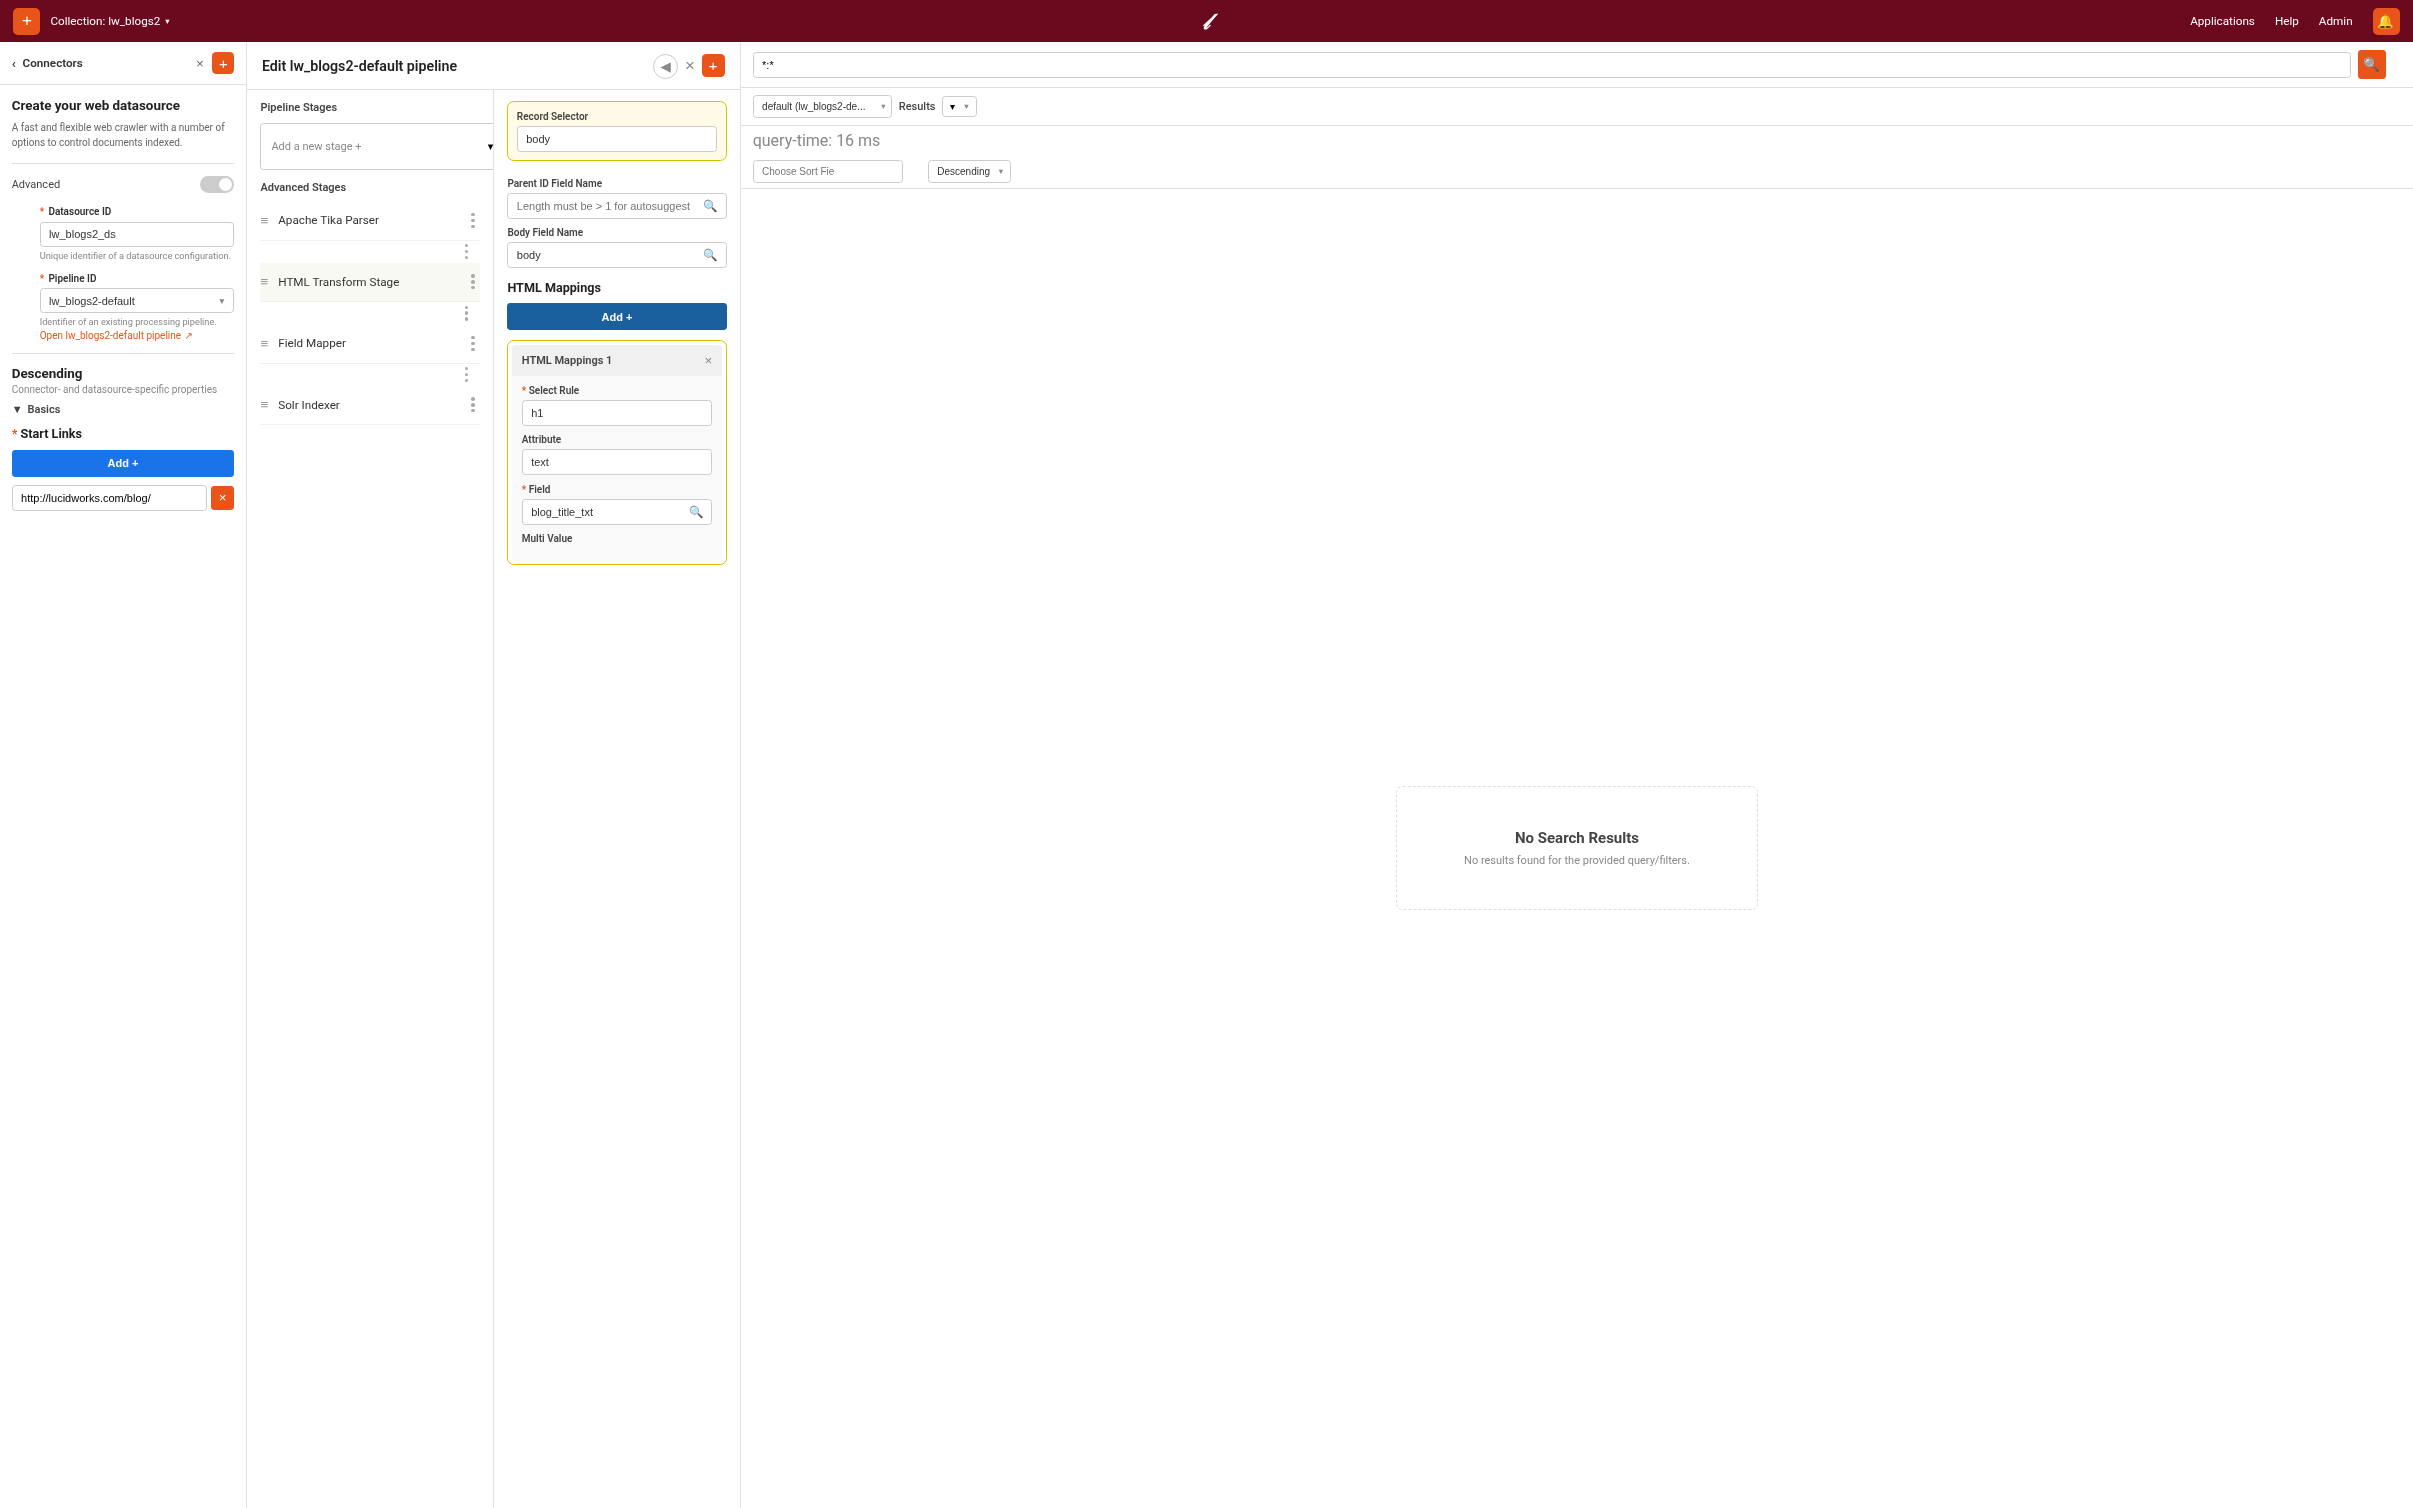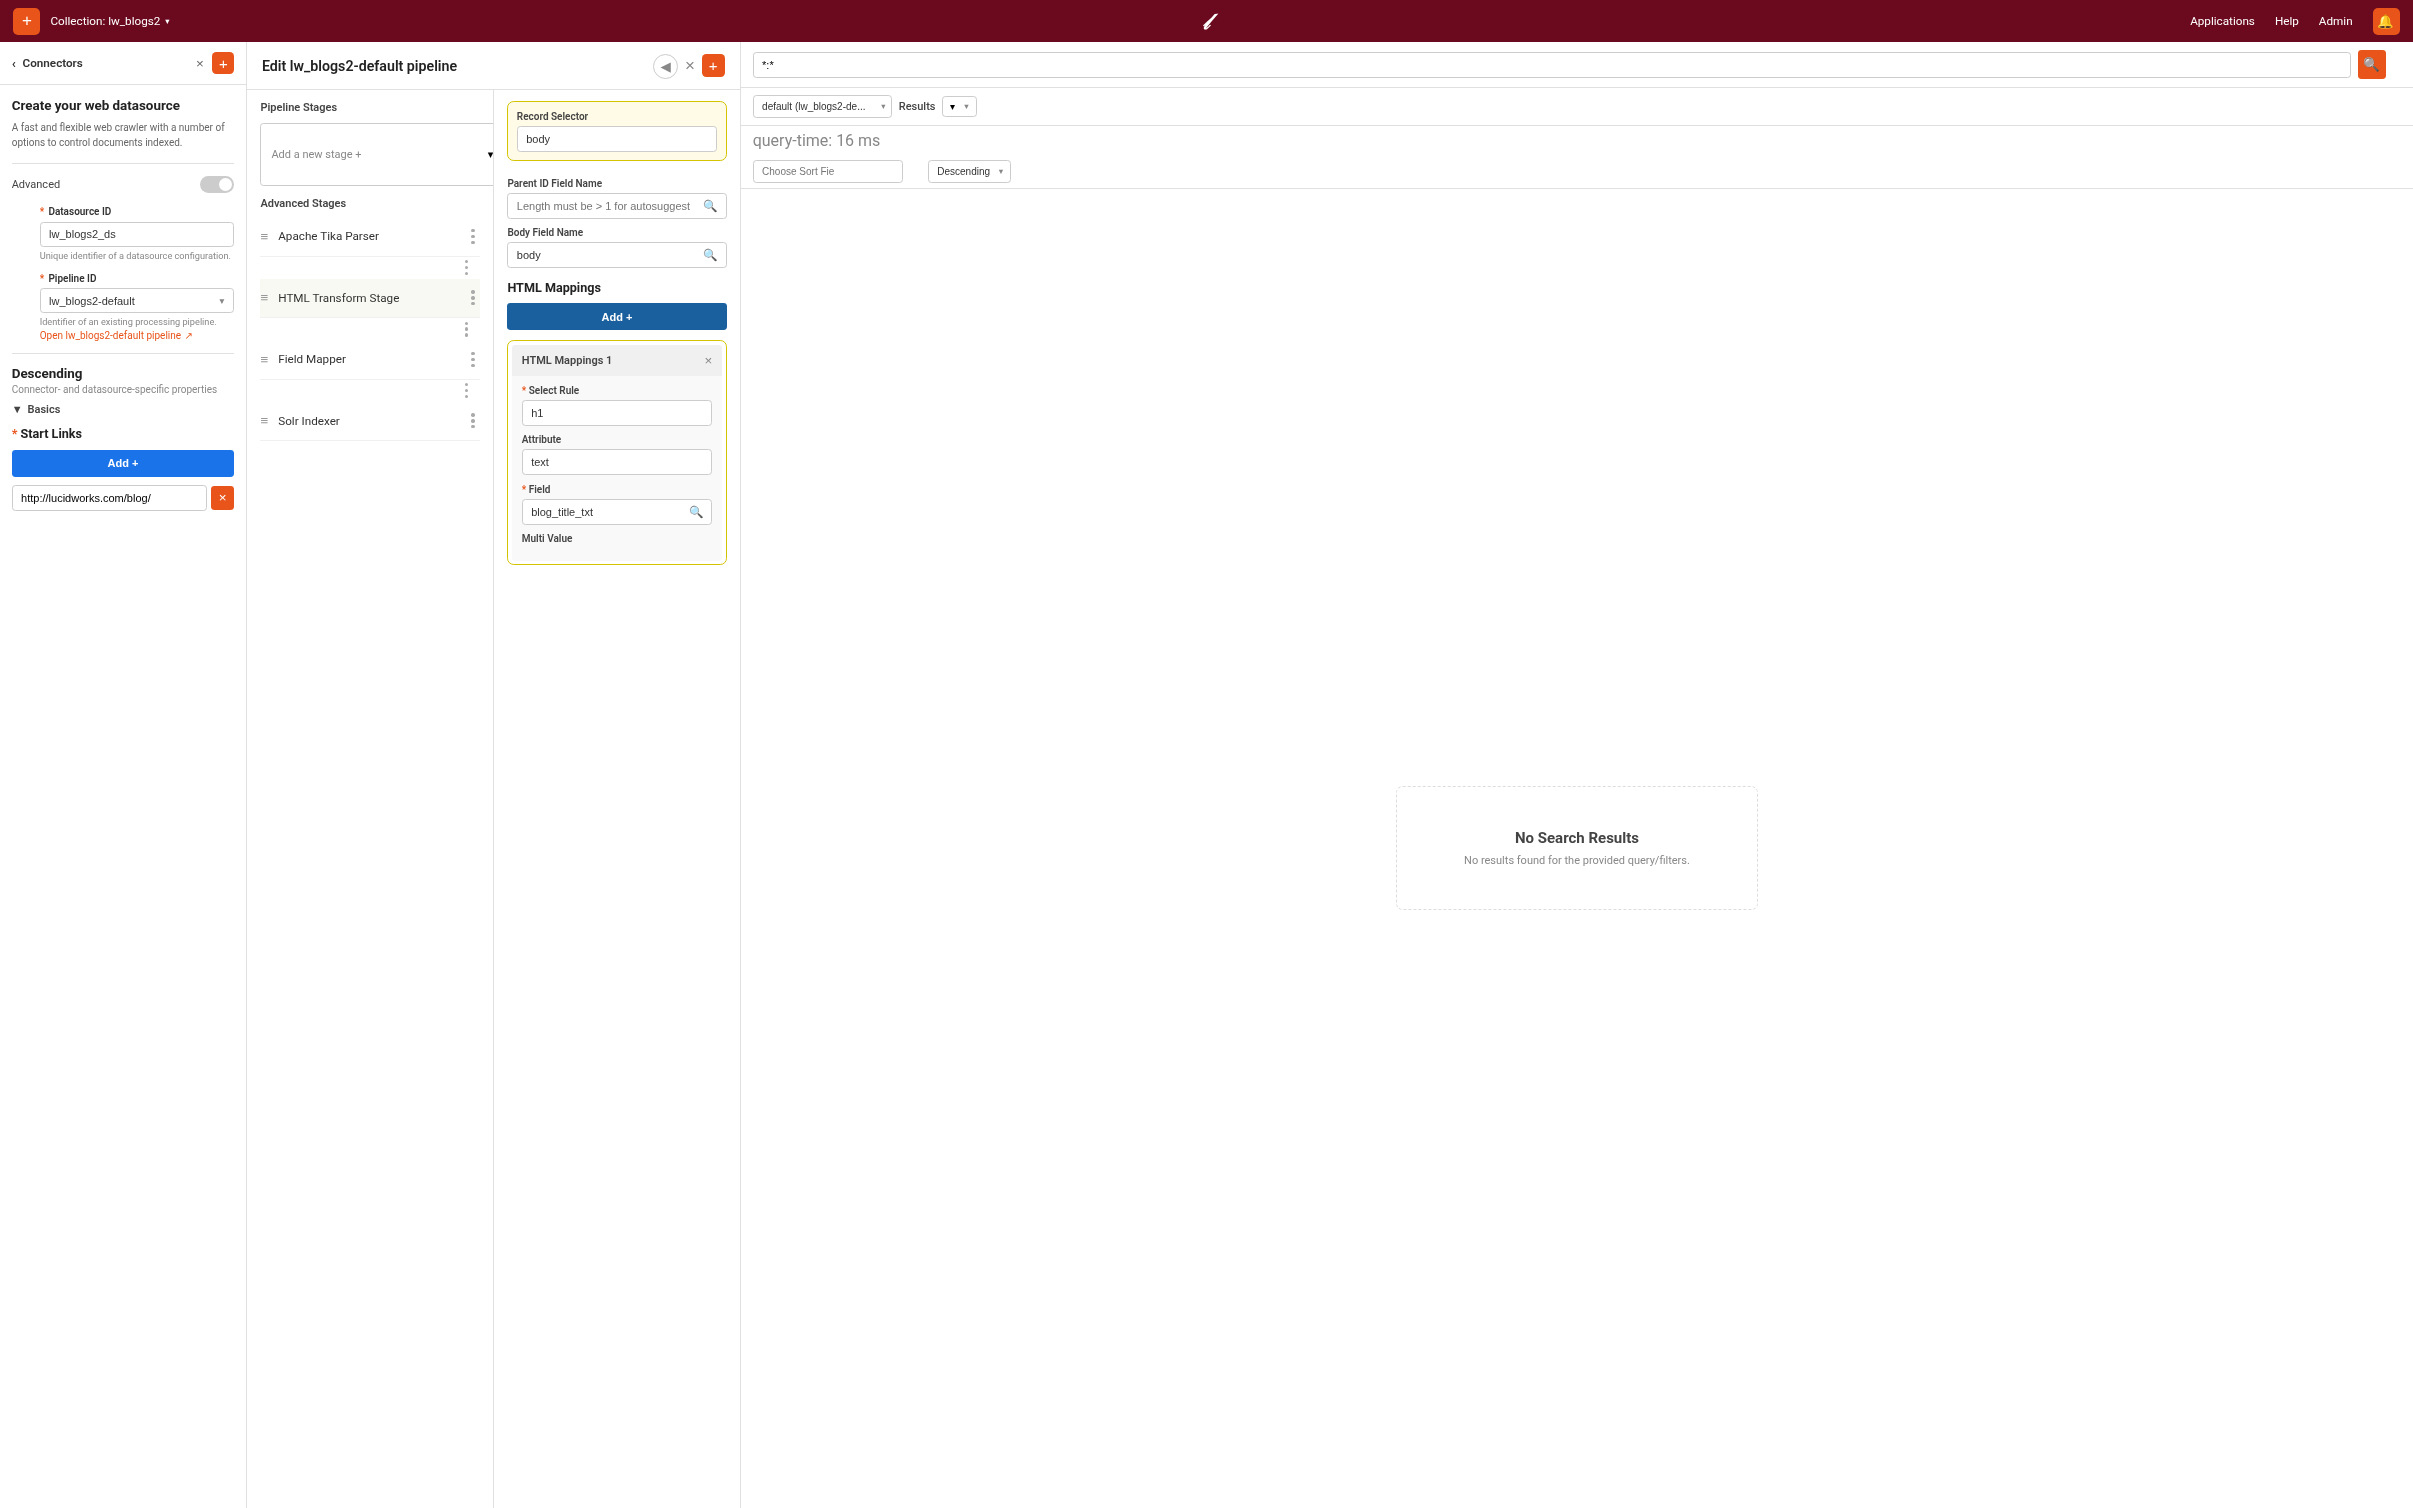--- a/index.html
+++ b/index.html
@@ -292,21 +292,21 @@
       color: #888;
       font-size: 17px;
     }
     .pipeline-section-title { font-size: 11px; font-weight: 600; color: #444; margin-bottom: 8.4px; }
 
     .add-stage-dropdown {
       display: flex;
       align-items: flex-end;
       border: 0.8px solid #ccc;
       border-radius: 3.4px;
-      padding: 24px 10px;
+      padding: 16px 10px;
       cursor: pointer;
       background: white;
       justify-content: space-between;
       width: 244px;
     }
     .add-stage-text { color: #888; font-size: 11px; }
 
     .existing-stages-title { font-size: 11px; font-weight: 600; color: #444; margin: 11.7px 0 6.7px; }
 
     .stage-item {

